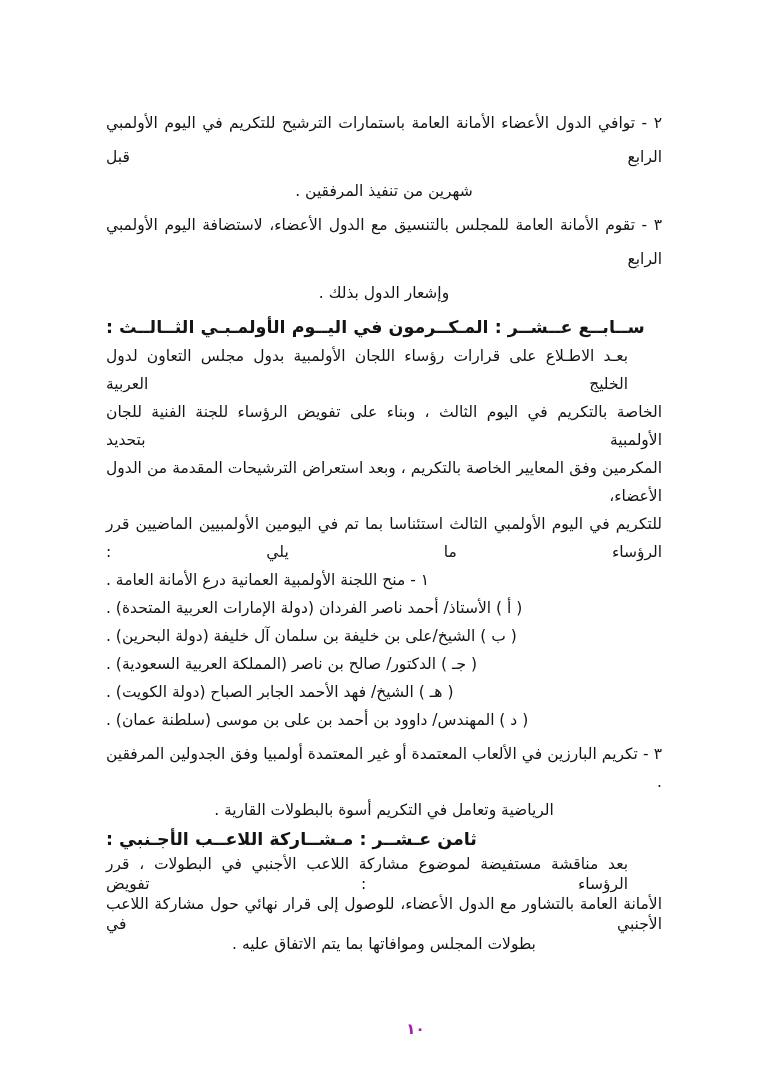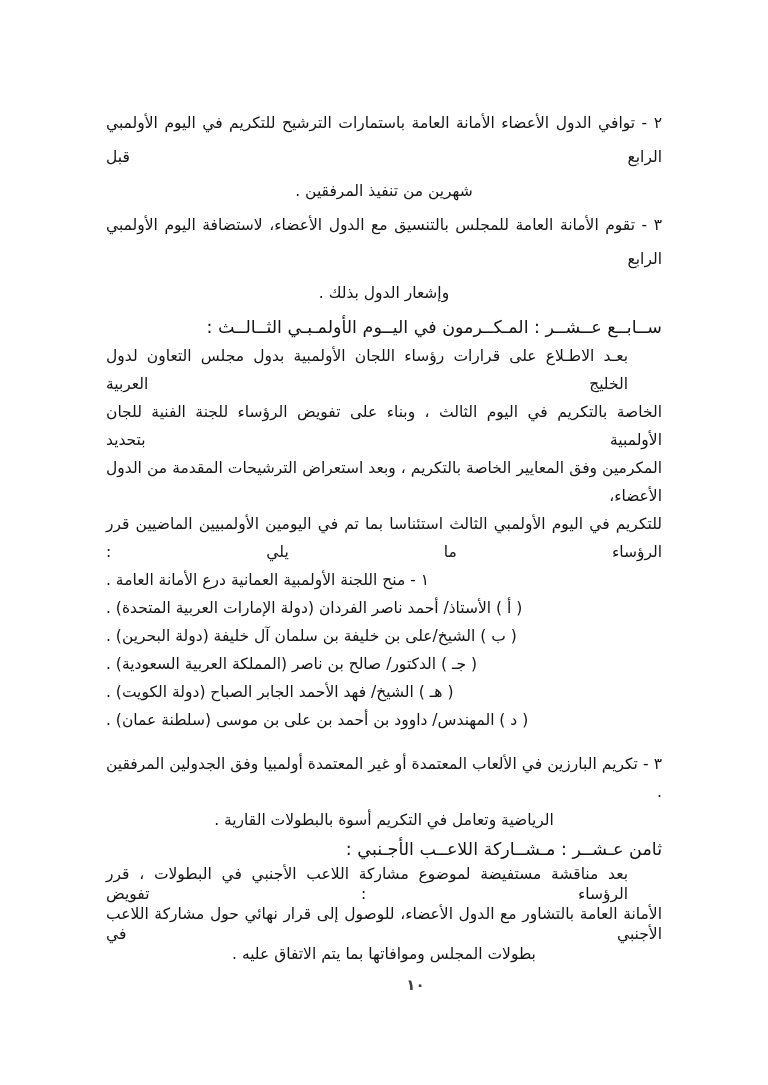--- a/index.html
+++ b/index.html
@@ -24,38 +24,38 @@
     font-size:15.5px;
     line-height:28px;
     text-align:left;
   }
   .lh34{line-height:34px;}
   .lh29{line-height:20px;}
   .full{text-align:justify;text-align-last:justify;-moz-text-align-last:justify;}
   .center{text-align:center;}
   .indent{padding-right:34px;}
   .heading{
-    font-weight:normal;
+    font-weight:bold;
     font-size:17.5px;
     line-height:30px;
-    text-align:right;
+    text-align:left;
     letter-spacing:0.5px;
   }
-  .gap12{margin-top:16px;}
+  .gap12{margin-top:6px;}
   .gap4{margin-top:0;}
   .gap2{margin-top:2px;}
   .pageno{
     position:absolute;
-    top:976px;
+    top:1020px;
     left:0;
     width:100%;
     text-align:center;
     font-size:15px;
     font-weight:bold;
-    color:#404040;
+    color:#a21caf;
   }
 </style>
 </head>
 <body>
 
 <div class="page">
   <div class="content">
 
     <div class="ln lh34 full">٢ - توافي الدول الأعضاء الأمانة العامة باستمارات الترشيح للتكريم في اليوم الأولمبي الرابع قبل</div>
     <div class="ln lh34 center">شهرين من تنفيذ المرفقين .</div>

